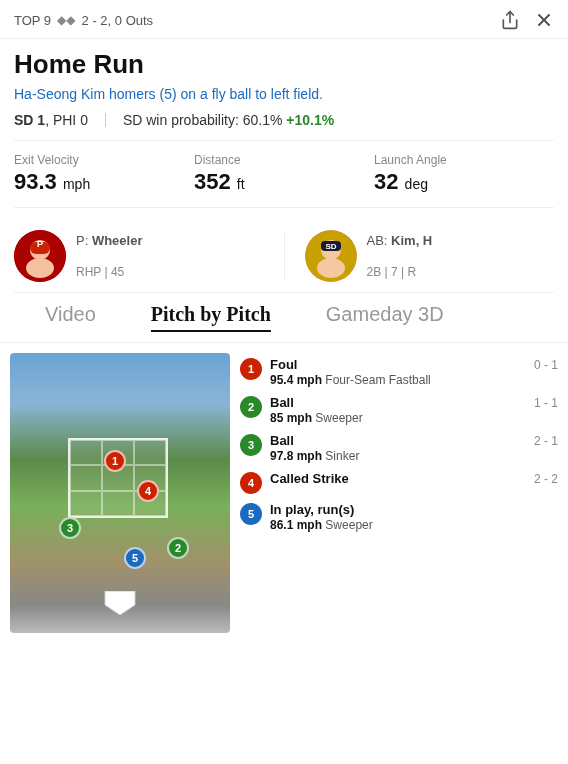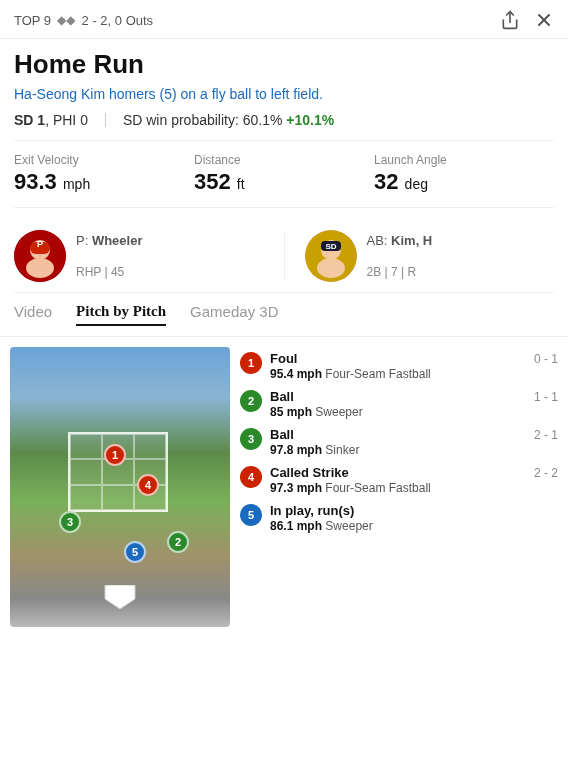--- a/index.html
+++ b/index.html
@@ -146,26 +146,27 @@
       background: #eee;
     }
     .tabs-row {
       display: flex;
       align-items: center;
       gap: 24px;
       padding: 10px 14px;
       border-bottom: 1px solid #eee;
     }
     .tab {
-      font-size: 15px;
+      font-size: 20px;
       color: #999;
       cursor: pointer;
       padding-bottom: 4px;
       border-bottom: 2px solid transparent;
       font-weight: 400;
+      margin-left: 31px;
     }
     .tab.active {
       color: #111;
       font-weight: 700;
       border-bottom: 2px solid #111;
       font-family: Liberation Serif, serif;
     }
     .pitch-section {
       display: flex;
       gap: 10px;
@@ -450,23 +451,20 @@
       </div>
     </div>
 
     <div class="pitch-item">
       <div class="pitch-num dot-red">4</div>
       <div class="pitch-info">
         <div class="pitch-desc-row">
           <span class="pitch-type">Called Strike</span>
           <span class="pitch-count">2 - 2</span>
         </div>
-        <div class="pitch-details">
-          <span class="pitch-mph">97.3 mph</span> Four-Seam Fastball
-        </div>
       </div>
     </div>
 
     <div class="pitch-item">
       <div class="pitch-num dot-blue">5</div>
       <div class="pitch-info">
         <div class="pitch-desc-row">
           <span class="pitch-type">In play, run(s)</span>
           <span class="pitch-count"></span>
         </div>

